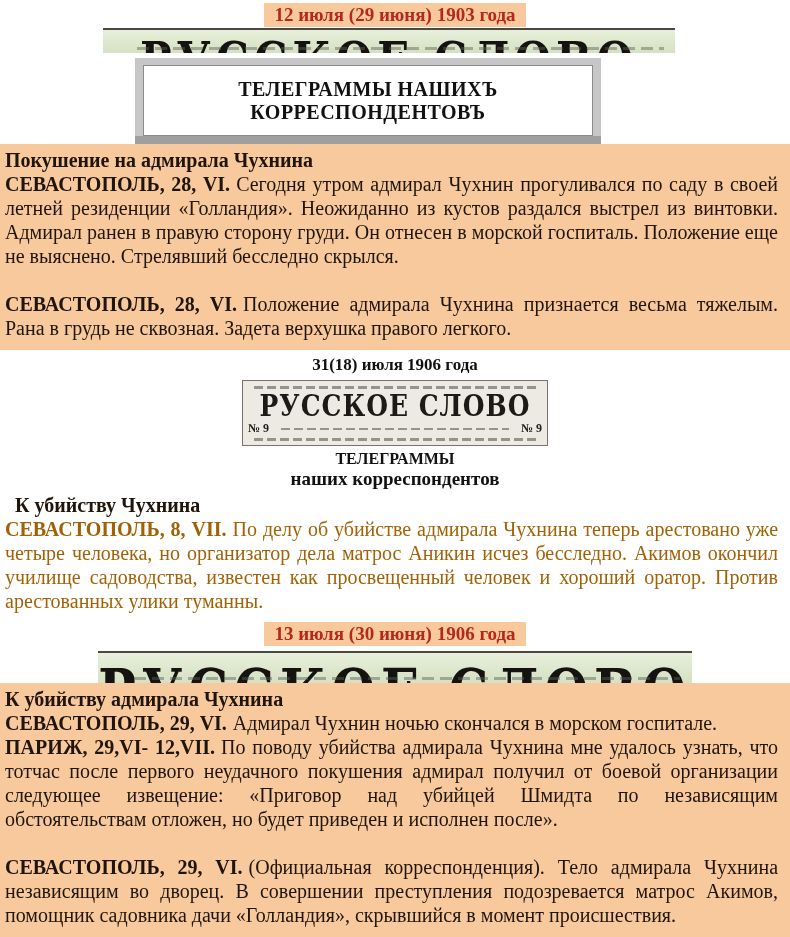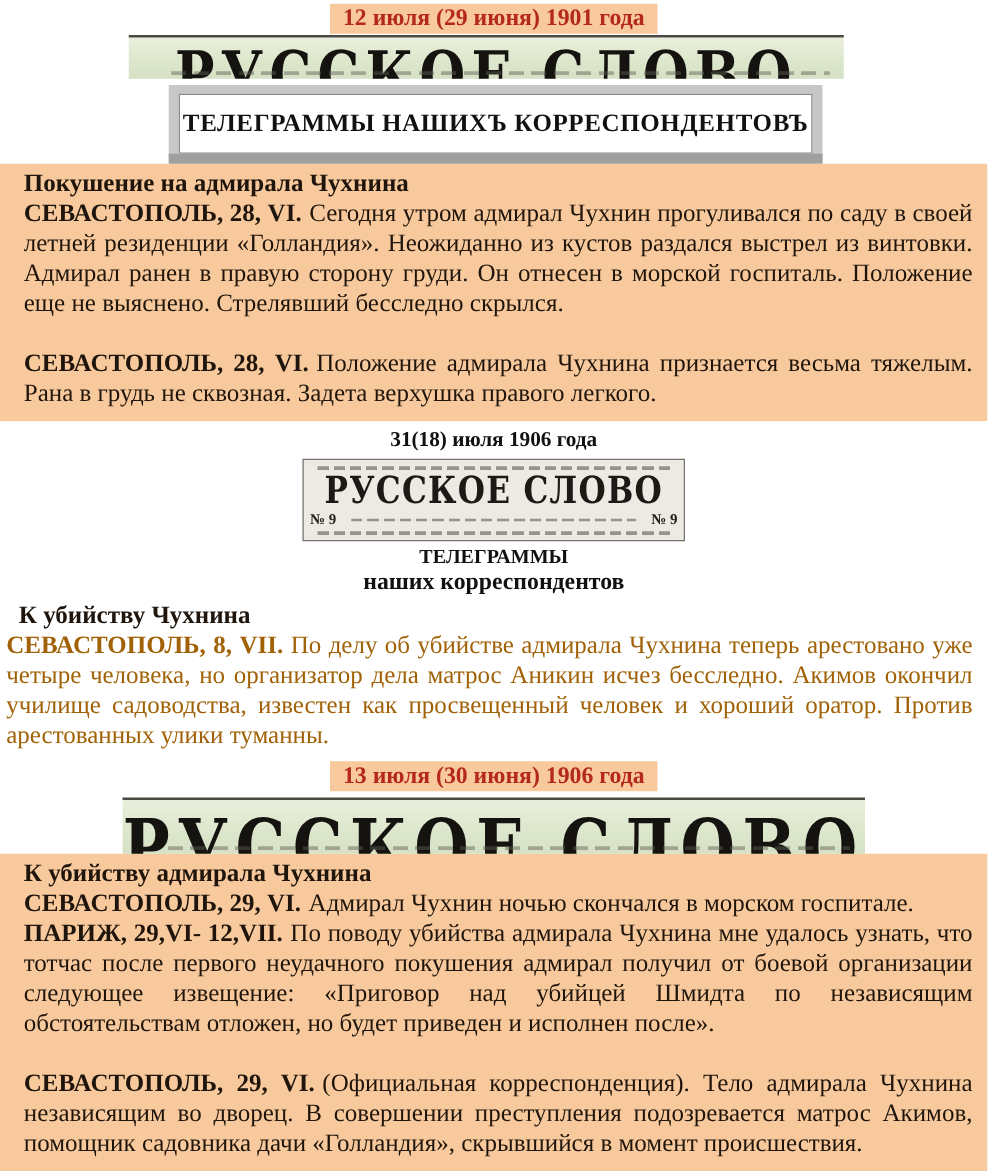--- a/index.html
+++ b/index.html
@@ -46,38 +46,38 @@
   .masthead-3 .masthead-title { font-size: 50px; letter-spacing: 6px; transform: scaleY(1.25); margin-top: 9px; }
   .fineprint {
     position: absolute; left: 6%; right: 2%; bottom: 3px; height: 3px;
     background: repeating-linear-gradient(90deg, #5c5c52 0 12px, transparent 12px 18px);
     opacity: .45;
   }
 
   
   .telegram-box-outer {
     margin: 5px 0 0 135px;
-    width: 523px;
+    width: 466px;
     background: #c7c7c7;
     padding: 7px 8px 0 8px;
     border-bottom: 8px solid #9f9f9f;
   }
   .telegram-box-inner {
     background: #ffffff;
     border: 1px solid #8a8a8a;
     text-align: center;
     padding: 12px 0 11px 0;
     font-weight: bold;
     font-size: 20px;
     letter-spacing: .5px;
     color: #111;
   }
 
   
-  .peach { background: #f8c99c; padding: 4px 12px 10px 19px; }
+  .peach { background: #f8c99c; padding: 4px 12px 10px 5px; }
   .grow { flex: 1; }
   h3.headline { font-size: 20px; line-height: 24px; font-weight: bold; }
   .para {
     font-size: 20px;
     line-height: 24px;
     text-align: justify;
   }
   .para .lead { margin-right: .3em; }
   .gap { margin-top: 24px; }
 
@@ -122,21 +122,21 @@
   .tg-line1 { text-align: center; font-weight: bold; font-size: 16px; margin-top: 4px; color: #111; }
   .tg-line2 { text-align: center; font-weight: bold; font-size: 19px; color: #111; }
   .white-mid h3.headline { padding-left: 15px; margin-top: 3px; }
   .white-mid .para { padding: 0 12px 0 5px; color: #a16207; }
   .white-mid .date-banner { margin-top: 9px; margin-bottom: 1px; font-family: Liberation Serif, serif; }
 </style>
 </head>
 <body>
 
 <div class="date-banner">
-  <span class="date-red">12 июля (29 июня) 1901 года</span>
+  <span class="date-red">12 июля (29 июня) 1903 года</span>
 </div>
 
 <div class="masthead masthead-1">
   <div class="masthead-title">РУССКОЕ СЛОВО</div>
   <div class="fineprint"></div>
 </div>
 
 <div class="telegram-box-outer">
   <div class="telegram-box-inner">ТЕЛЕГРАММЫ НАШИХЪ КОРРЕСПОНДЕНТОВЪ</div>
 </div>

